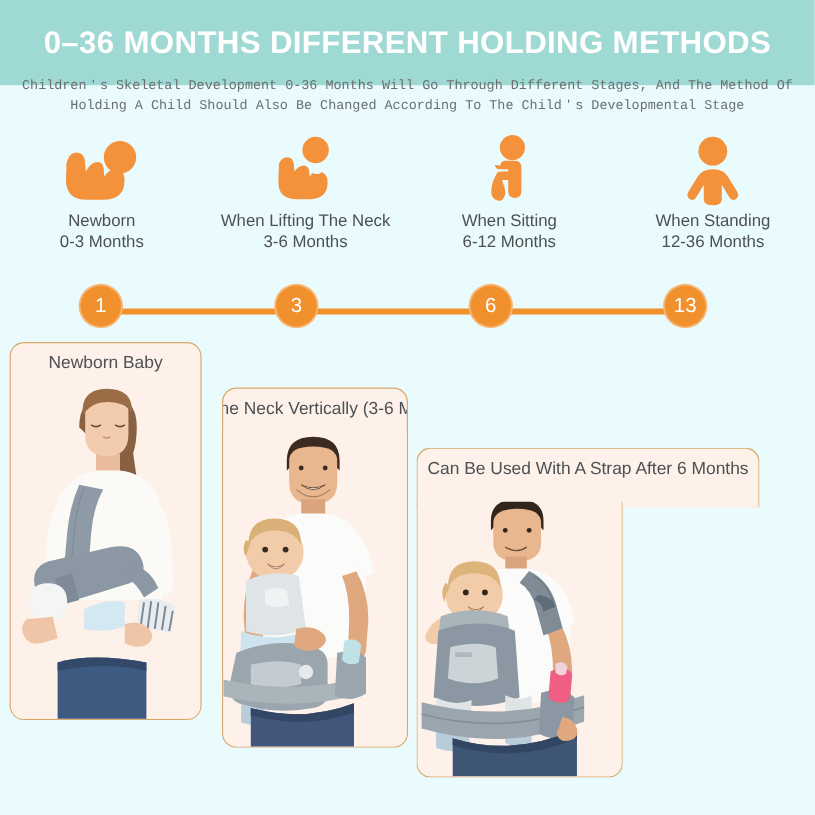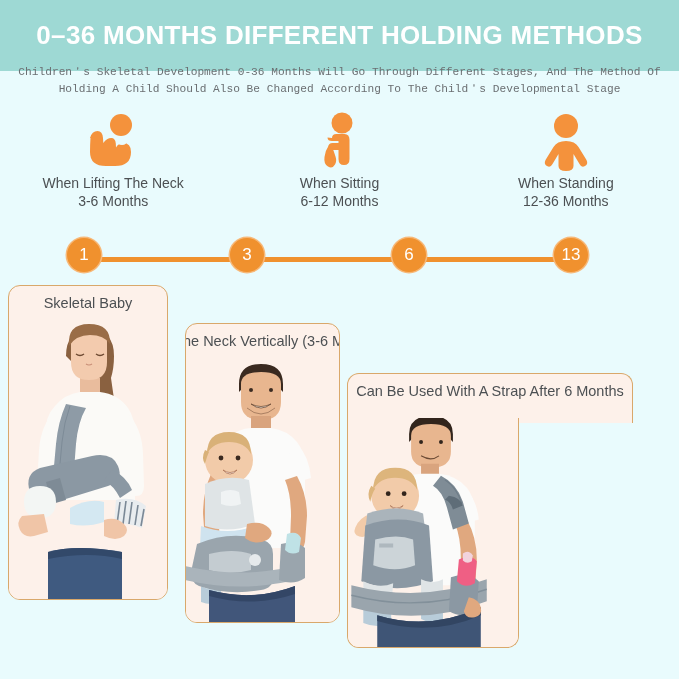--- a/index.html
+++ b/index.html
@@ -173,20 +173,34 @@
     <div class="header-title">0–36 MONTHS DIFFERENT HOLDING METHODS</div>
   </div>
 
   <div class="subtitle">
     <span class="subtitle-line">Children＇s Skeletal Development 0-36 Months Will Go Through Different Stages, And The Method Of</span>
     <span class="subtitle-line">Holding A Child Should Also Be Changed According To The Child＇s Developmental Stage</span>
   </div>
 
   <div class="stages">
 
+    <div class="stage">
+      <span class="stage-icon">
+        <svg viewBox="0 0 86 62" xmlns="http://www.w3.org/2000/svg">
+          <g fill="#f4923c">
+            <circle cx="58" cy="19" r="13.5"></circle>
+            <path d="M13 27 q1.5 -12 9 -12 q6.5 0 7 9 l0.5 7 q4 -8 10 -8 q4.5 0 5 6 l0.3 6
+                     q4 -6 9.5 -6 q7.5 0 7.5 9.5 q0 16 -18 16 l-14 0 q-16.5 0 -16.8 -16
+                     q0 -6 0.5 -11.5 z"></path>
+          </g>
+        </svg>
+      </span>
+      <span class="stage-label">Newborn</span>
+      <span class="stage-label">0-3 Months</span>
+    </div>
 
     <div class="stage">
       <span class="stage-icon">
         <svg viewBox="0 0 86 62" xmlns="http://www.w3.org/2000/svg">
           <g fill="#f4923c">
             <circle cx="51" cy="13" r="11"></circle>
             <path d="M20 26 q2 -7 7.5 -7 q5 0 5.5 7 l0.3 5 q3.5 -5 8 -5 q4 0 4.5 5.5
                      l0.2 4 q2.5 -4.5 7 -4.5 q8 0 8 9 q0 14 -16 14 l-9 0 q-16 0 -16 -14
                      q0 -7 0.5 -14 z"></path>
             <path d="M47 28 q0 5 5 5 q5 0 5 -5 l0 -4 l-4 0 l0 3.5 q0 1.5 -1.5 1.5 q-1.5 0 -1.5 -1.5 l0 -3.5 z" fill="#e9fbfd"></path>
@@ -232,21 +246,21 @@
 
   <div class="timeline">
     <div class="timeline-rail"></div>
     <div class="tl-node n0">1</div>
     <div class="tl-node n1">3</div>
     <div class="tl-node n2">6</div>
     <div class="tl-node n3">13</div>
   </div>
 
   <div class="card" id="card-1">
-    <div class="card-title">Skeletal Baby</div>
+    <div class="card-title">Newborn Baby</div>
     <div class="card-photo">
       <div class="scene">
         <svg viewBox="0 0 160 281" preserveAspectRatio="xMidYMid slice" xmlns="http://www.w3.org/2000/svg">
           <rect width="160" height="281" fill="#fdf1ea"></rect>
 
           <path d="M58 36 q0 -26 24 -26 q24 0 24 26 q0 12 -3 22 l6 42 q1 9 -6 10 q-6 1 -8 -8 l-7 -36 z" fill="#8a6140"></path>
 
           <path d="M72 58 l20 0 l0 24 l-20 0 z" fill="#e9bc9d"></path>
 
           <path d="M47 86 q10 -12 25 -14 l20 0 q18 2 28 16 q7 10 7 26 l0 66 l-90 0 l0 -64 q0 -20 10 -30 z" fill="#fbfaf7"></path>

